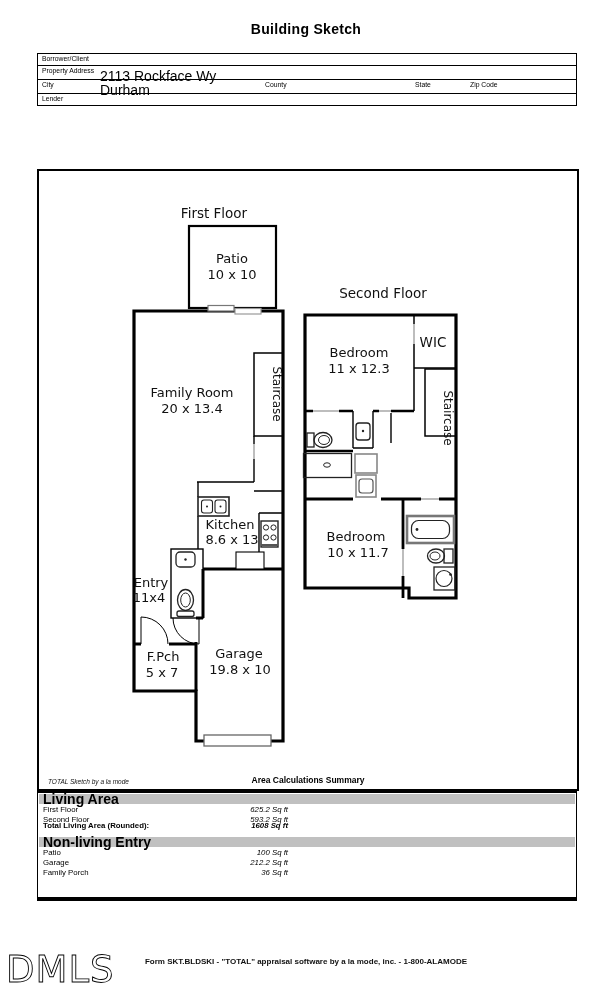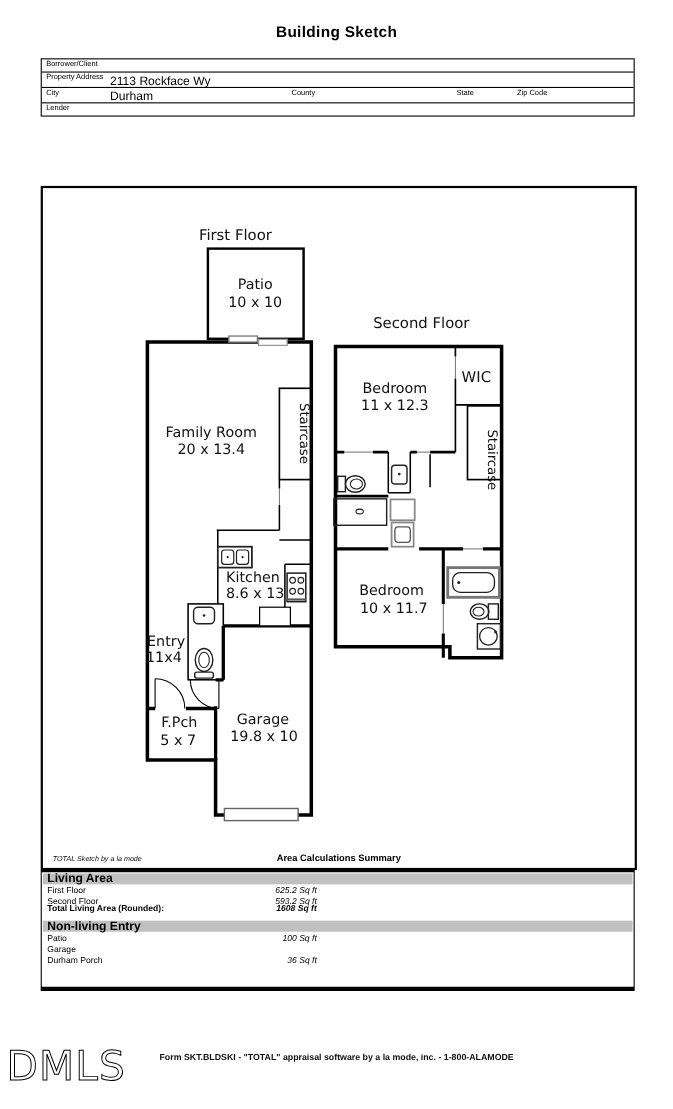--- a/index.html
+++ b/index.html
@@ -6,33 +6,33 @@
   .page{position:relative;width:612px;height:1008px;background:#fff;overflow:hidden;
         font-family:"Liberation Sans",sans-serif;color:#000;}
   .title{position:absolute;top:21px;left:0;width:612px;text-align:center;
          font-size:14px;font-weight:700;letter-spacing:.3px;}
   
   .hdr{position:absolute;left:37px;top:53px;width:538px;border:1.2px solid #000;background:#fff;}
   .hdr-row{position:relative;border-top:1px solid #000;}
   .hdr-row:first-child{border-top:none;}
   .r-sm{height:11px;} .r-md{height:13px;}
   .lbl{position:absolute;top:1px;font-size:6.8px;color:#000;white-space:nowrap;}
-  .val{position:absolute;top:2px;font-size:11px;color:#000;white-space:nowrap;}
+  .val{position:absolute;top:2px;font-size:14px;color:#000;white-space:nowrap;}
   
   .sketch{position:absolute;left:37px;top:169px;width:538px;height:618px;border:2px solid #000;}
   .sketch svg{position:absolute;left:0;top:0;}
   .branding{position:absolute;left:9px;bottom:4px;font-size:6.5px;font-style:italic;color:#111;}
   .sum-title{position:absolute;left:0;bottom:4px;width:100%;text-align:center;
              font-size:8.5px;font-weight:700;}
   
   .summary{position:absolute;left:37px;top:791px;width:538px;height:104px;
            border-left:1px solid #000;border-right:1px solid #000;
            border-top:2px solid #000;border-bottom:4px solid #000;}
   .bar{position:absolute;left:1px;right:1px;height:10px;background:#c0c0c0;
-       font-size:11px;font-weight:700;line-height:10px;padding-left:4px;box-sizing:border-box;}
+       font-size:14px;font-weight:700;line-height:10px;padding-left:4px;box-sizing:border-box;}
   .srow{position:absolute;left:0;width:100%;height:10px;font-size:7.8px;line-height:10px;}
   .srow .sl{position:absolute;left:5px;white-space:nowrap;}
   .srow .sv{position:absolute;left:0;width:250px;text-align:right;white-space:nowrap;font-style:italic;}
   .srow.bold{font-weight:700;}
   
   .logo{position:absolute;left:4px;top:945px;}
   .form-line{position:absolute;left:0;top:957px;width:612px;text-align:center;
              font-size:8px;font-weight:700;color:#111;}
 </style>
 </head>
@@ -220,23 +220,24 @@
       <span class="sl">Total Living Area (Rounded):</span>
       <span class="sv">1608 Sq ft</span>
     </div>
     <div class="bar" style="top:44px">Non-living Entry</div>
     <div class="srow" style="top:55px">
       <span class="sl">Patio</span>
       <span class="sv">100 Sq ft</span>
     </div>
     <div class="srow" style="top:65px">
       <span class="sl">Garage</span>
+      <span class="sv">212.2 Sq ft</span>
     </div>
     <div class="srow" style="top:75px">
-      <span class="sl">Durham Porch</span>
+      <span class="sl">Family Porch</span>
       <span class="sv">36 Sq ft</span>
     </div>
   </div>
 
   <div class="logo">
     <svg width="110" height="48" viewBox="0 0 110 48">
       <text x="2" y="37" font-family="DejaVu Sans, sans-serif" font-size="37" letter-spacing="1" fill="none" stroke="#000" stroke-width="0.9">DMLS</text>
     </svg>
   </div>
   <div class="form-line">Form SKT.BLDSKI - "TOTAL" appraisal software by a la mode, inc. - 1-800-ALAMODE</div>

